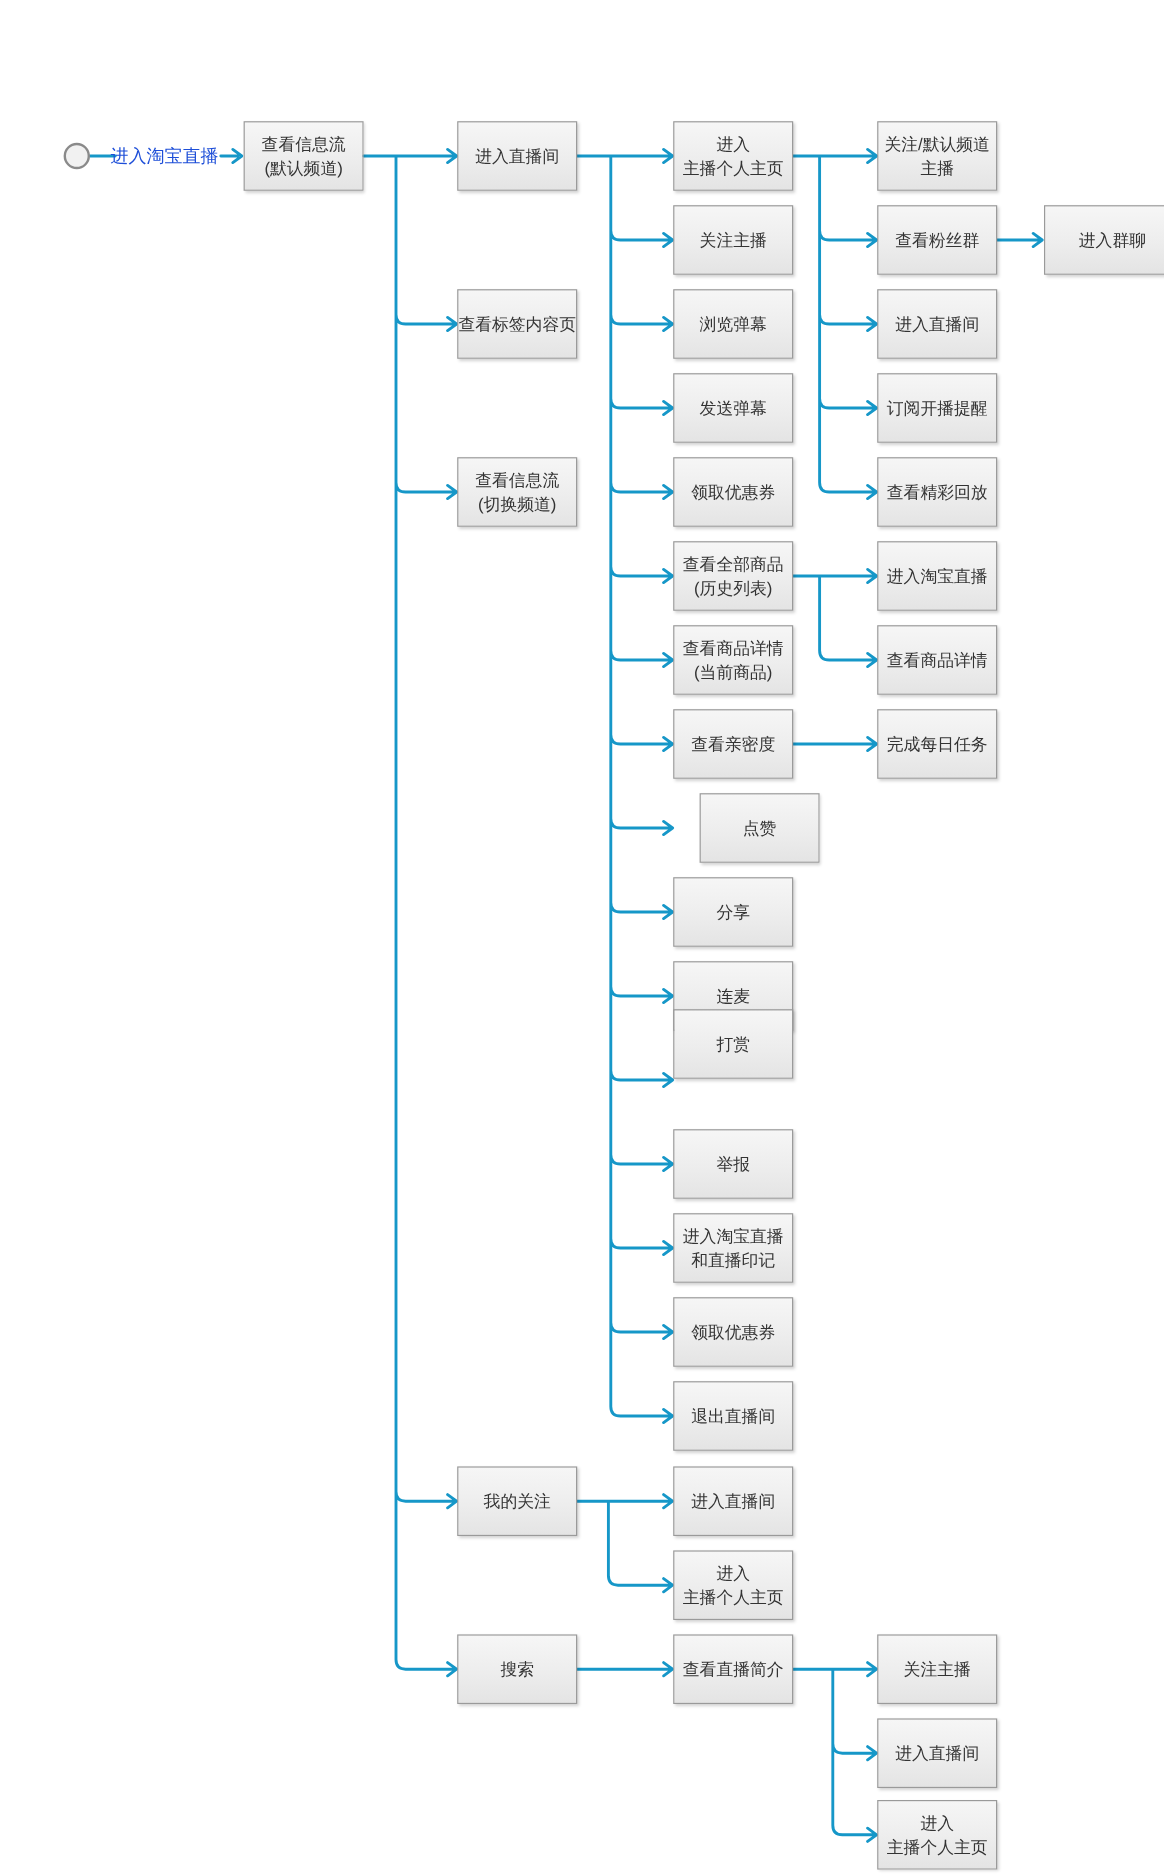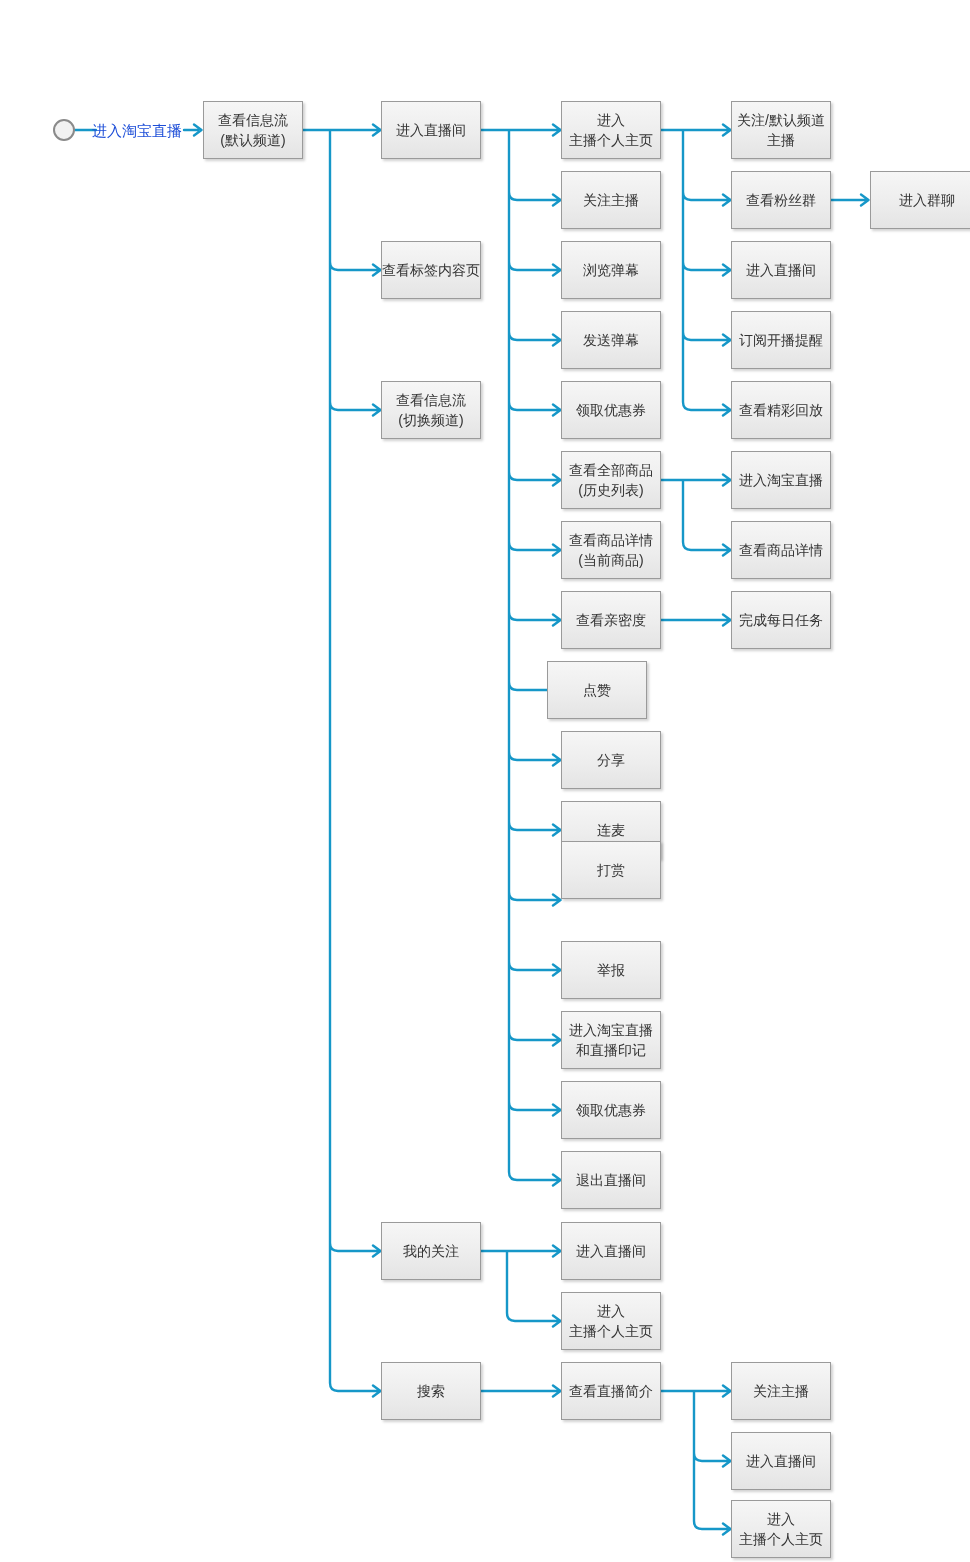--- a/index.html
+++ b/index.html
@@ -126,21 +126,21 @@
       <span class="lbl">查看全部商品
 (历史列表)</span>
     </div>
   <div class="node" style="left:561px;top:521px">
       <span class="lbl">查看商品详情
 (当前商品)</span>
     </div>
   <div class="node" style="left:561px;top:591px">
       <span class="lbl">查看亲密度</span>
     </div>
-  <div class="node" style="left:547px;top:661px">
+  <div class="node" style="left:583px;top:661px">
       <span class="lbl">点赞</span>
     </div>
   <div class="node" style="left:561px;top:731px">
       <span class="lbl">分享</span>
     </div>
   <div class="node" style="left:561px;top:801px">
       <span class="lbl">连麦</span>
     </div>
   <div class="node" style="left:561px;top:841px">
       <span class="lbl">打赏</span>

